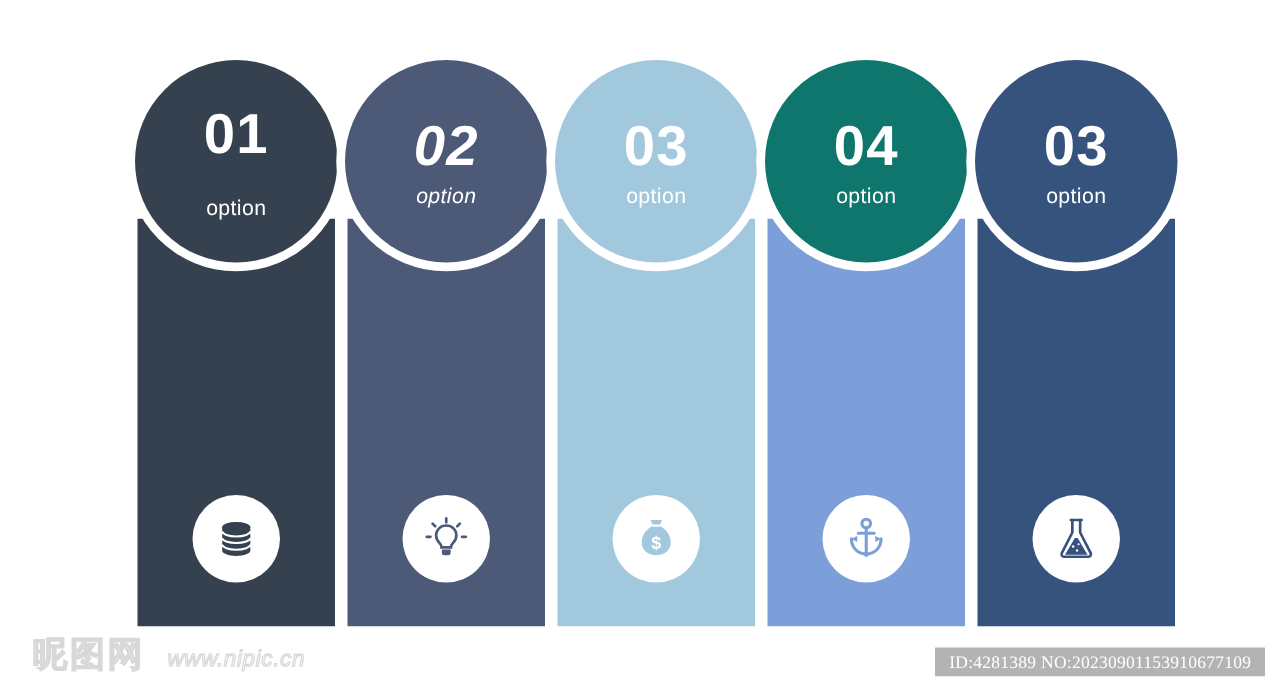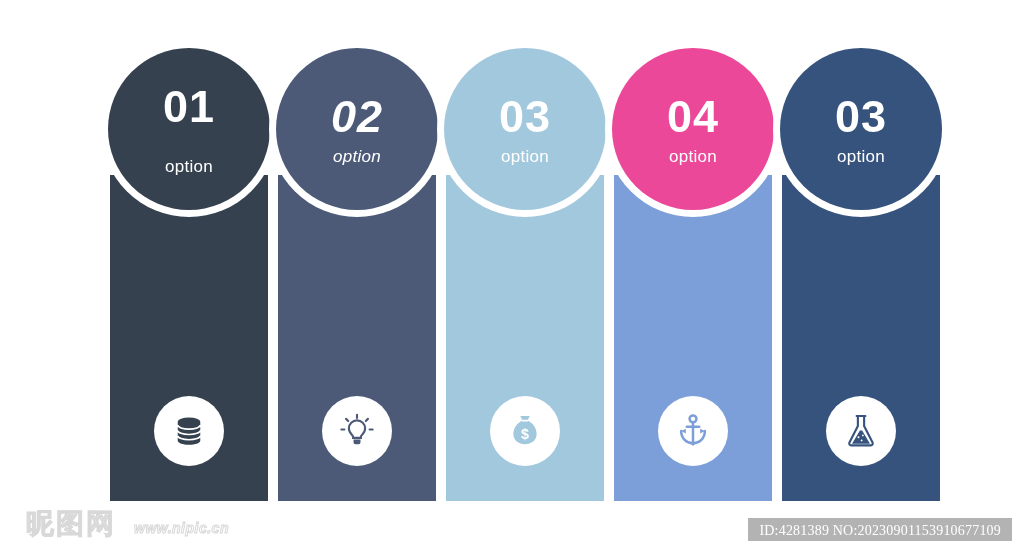--- a/index.html
+++ b/index.html
@@ -113,23 +113,23 @@
     text-shadow: 0 0 0 #d8d8d8;
     user-select: none;
   }
   .wm-cn {
     font-size: 28px;
     font-weight: bold;
     letter-spacing: 2px;
     font-family: "DejaVu Sans", sans-serif;
   }
   .wm-url {
-    font-size: 14px;
+    font-size: 18px;
     font-style: italic;
-    font-weight: bold;
+    font-weight: normal;
     letter-spacing: 0.5px;
   }
 
   .id-badge {
     position: absolute;
     right: 12px;
     bottom: 16px;
     background: #b3b3b3;
     color: #ffffff;
     font-size: 14px;
@@ -204,21 +204,21 @@
           <g stroke="#ffffff" stroke-width="2.8" fill="none" stroke-linecap="round">
             <path d="M27.9 15.2h8.2"></path>
           </g>
           <text x="32" y="45" text-anchor="middle" font-size="23" font-weight="bold" fill="#ffffff" font-family="Liberation Sans, sans-serif">$</text>
         </svg>
       </div>
     </div>
 
     <div class="column" style="left:504px;">
       <div class="bar" style="background: rgb(125, 159, 217);"></div>
-      <div class="head-circle" style="background: #ec4899; color: rgb(255, 255, 255);">
+      <div class="head-circle" style="background: #0f766e; color: rgb(255, 255, 255);">
         <span class="num">04</span>
         <span class="opt">option</span>
       </div>
       <div class="icon-badge" style="color: rgb(125, 159, 217);">
         <svg viewBox="0 0 64 64">
           <g fill="none" stroke="currentColor" stroke-width="4" stroke-linecap="round" stroke-linejoin="round">
             <circle cx="32" cy="12.5" r="5.5"></circle>
             <path d="M32 18v34"></path>
             <path d="M22 25h20"></path>
             <path d="M13 32c0 11.6 8.5 19.5 19 19.5S51 43.6 51 32"></path>

